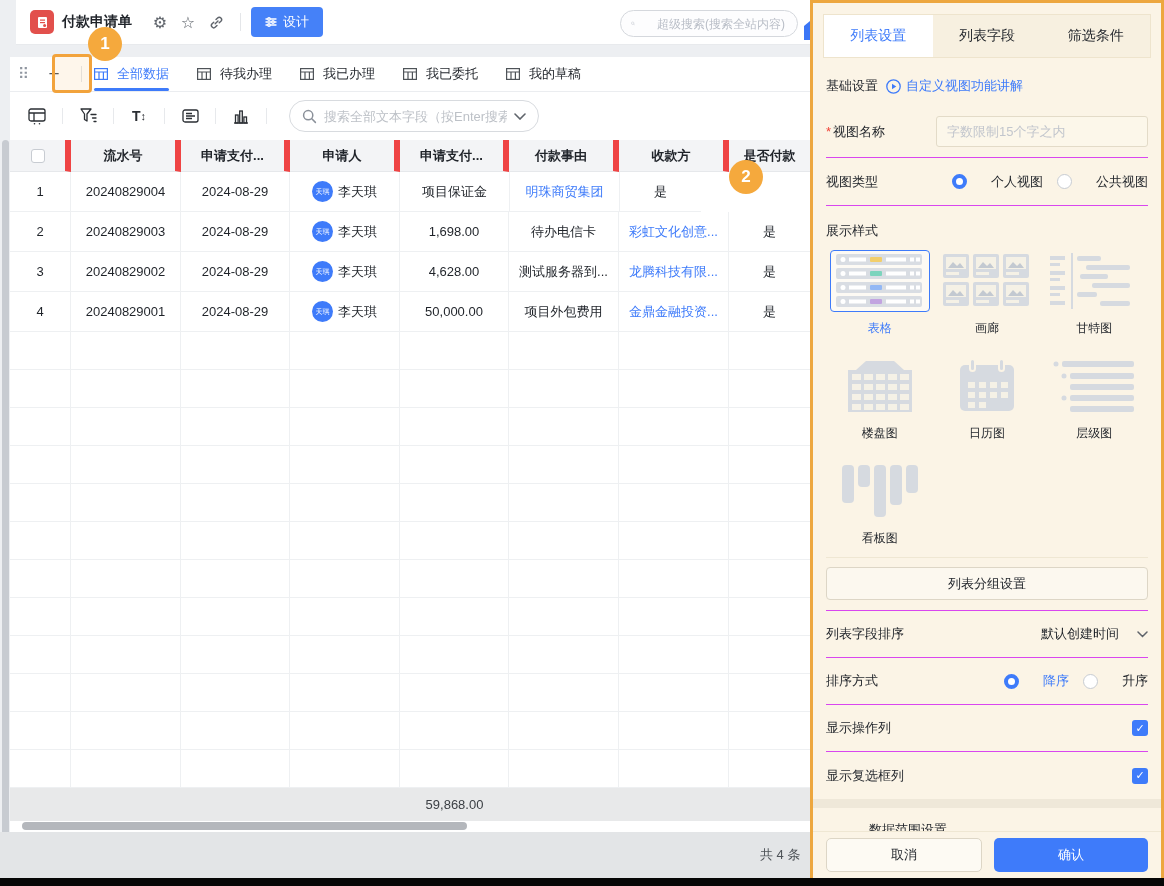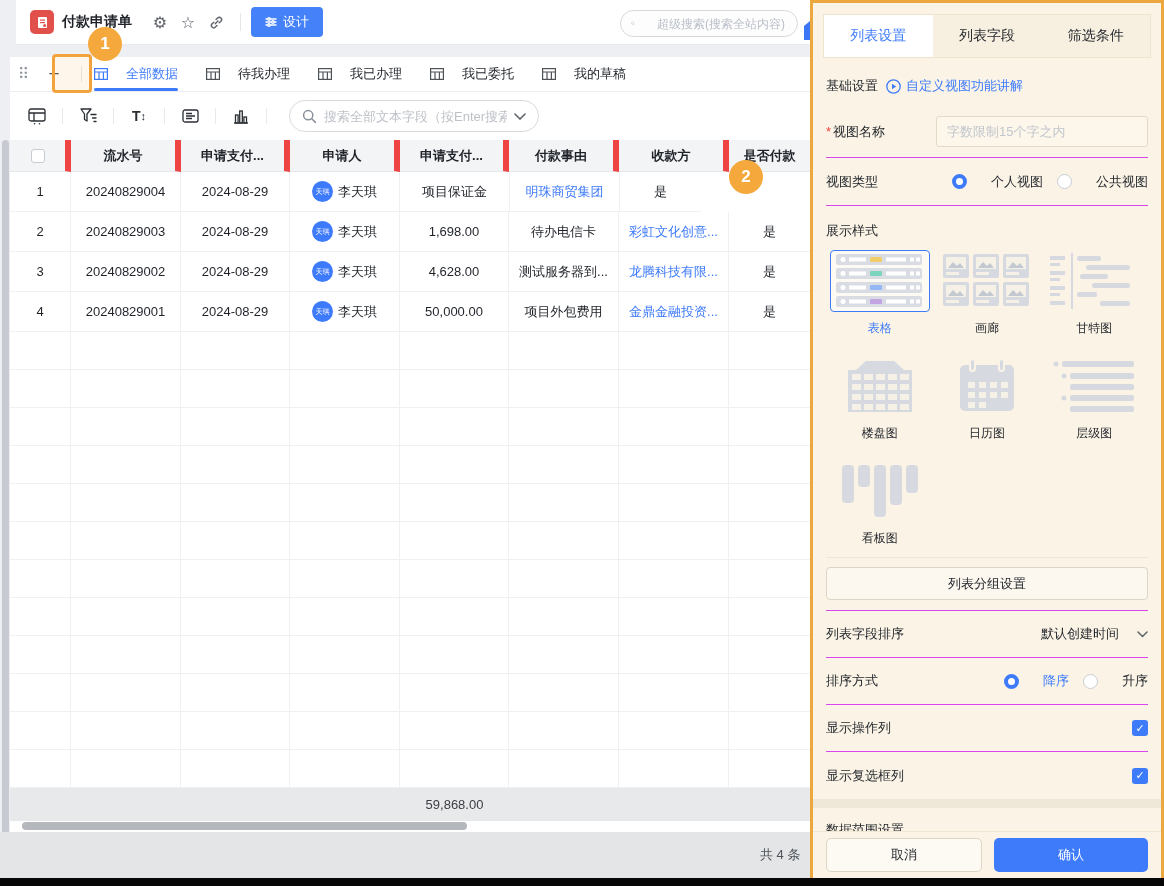--- a/index.html
+++ b/index.html
@@ -29,21 +29,21 @@
 
   
   .card { position:absolute; left:10px; top:57px; width:800px; height:775px; background:#fff; }
 
   .tabrow { height:35px; display:flex; align-items:center; border-bottom:1px solid #ebedf0; position:relative; }
   .drag-handle { color:#9096a0; font-size:15px; margin:0 10px 0 8px; letter-spacing:-2px; cursor:grab; }
   .plus-btn { width:34px; height:30px; display:flex; align-items:center; justify-content:center;
               color:#4e5358; font-size:19px; cursor:pointer; }
   .tab-sep { width:1px; height:16px; background:#e4e6e9; margin:0 12px 0 10px; }
   .vtabs { display:flex; gap:28px; height:100%; align-items:center; }
-  .vtab { display:flex; align-items:center; gap:18px; height:100%; position:relative; cursor:pointer; color:#1f2329; }
+  .vtab { display:flex; align-items:center; gap:9px; height:100%; position:relative; cursor:pointer; color:#1f2329; }
   .vtab svg { color:#4e5358; }
   .vtab.active { color:#3e7bfa; }
   .vtab.active svg { color:#3e7bfa; }
   .vtab.active::after { content:""; position:absolute; left:0; right:0; bottom:0; height:3px;
                         background:#3e7bfa; border-radius:2px; }
 
   .toolrow { height:48px; display:flex; align-items:center; padding-left:14px; }
   .tool-ico { width:26px; height:26px; display:flex; align-items:center; justify-content:center;
               color:#2a2e33; cursor:pointer; }
   .tdiv { width:1px; height:16px; background:#e7e9ec; margin:0 12px; }
@@ -106,21 +106,21 @@
   .style-cap { margin-top:8px; font-size:12px; color:#1f2329; }
   .style-item.selected .style-cap { color:#3e7bfa; }
   .wide-btn { width:100%; height:33px; border:1px solid #ddd6c6; border-radius:4px; background:rgba(255,255,255,.35);
               font-size:13px; color:#1f2329; cursor:pointer; }
   .btn-row { padding:9px 0 10px 0; }
   .row-setting { height:47px; }
   .drop-val { display:flex; align-items:center; gap:18px; cursor:pointer; color:#1f2329; }
   .cbx { width:16px; height:16px; border-radius:3px; background:#3e7bfa; color:#fff; font-size:11px;
          display:flex; align-items:center; justify-content:center; cursor:pointer; }
   .band { height:9px; background:rgba(90,80,50,.07); margin:0 -13px; }
-  .row-scope-title { height:44px; }
+  .row-scope-title { height:44px;margin-left:43px; }
   .pfoot { height:52px; border-top:1px solid #efe7d3; display:flex; align-items:center; gap:12px; padding:0 13px 6px 13px; }
   .pf-btn { flex:1; height:34px; border-radius:5px; font-size:13px; cursor:pointer; }
   .pf-cancel { background:rgba(255,255,255,.5); border:1px solid #ddd6c6; color:#1f2329; }
   .pf-confirm { background:#3e7bfa; border:none; color:#fff; }
 
   
   .badge { position:absolute; width:34px; height:34px; border-radius:50%; background:#f5a93d; color:#fff;
            font-size:17px; font-weight:bold; display:flex; align-items:center; justify-content:center; z-index:30; }
   .badge1 { left:88px; top:27px; }
   .badge2 { left:729px; top:160px; }

